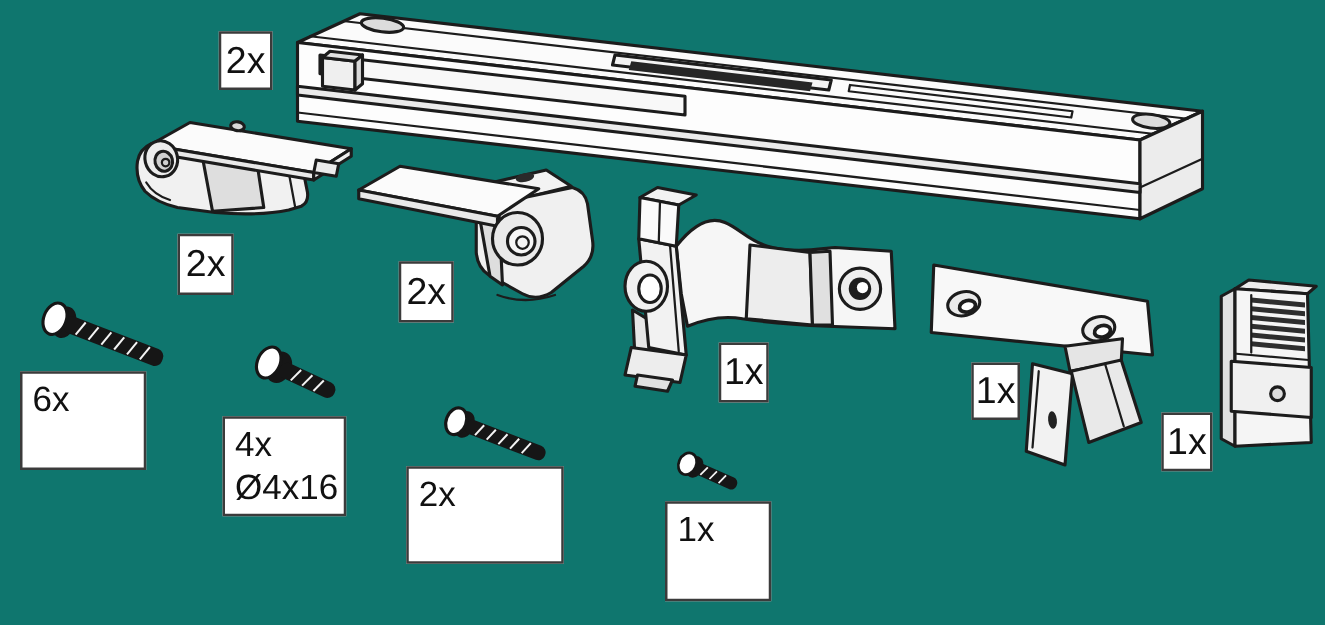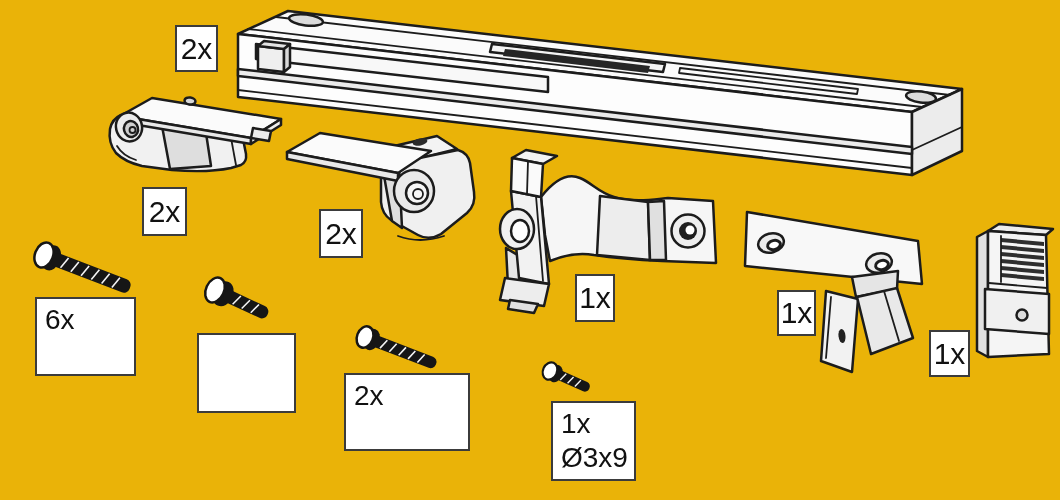--- a/index.html
+++ b/index.html
@@ -1,28 +1,28 @@
 <!DOCTYPE html>
 <html><head>
 <meta charset="utf-8">
 <style>
   html,body{margin:0;padding:0;background:#fff;}
   .stage{
-    position:relative;width:1060px;height:500px;background:#eab308;overflow:hidden;
+    position:relative;width:1060px;height:500px;background:#0f766e;overflow:hidden;
     font-family:"Liberation Sans",sans-serif;
   }
   svg{position:absolute;left:0;top:0;}
   svg .ln{stroke:#1c1c1c;stroke-width:2.5;stroke-linejoin:round;stroke-linecap:round;}
   svg .thin{stroke:#1c1c1c;stroke-width:1.8;stroke-linejoin:round;stroke-linecap:round;fill:none;}
   .label{
     position:absolute;box-sizing:border-box;background:#ffffff;
     border:2px solid #3b3b3b;color:#111111;
   }
   .label.qty{display:flex;align-items:center;justify-content:center;font-size:30px;}
-  .label.spec{font-size:28px;line-height:34px;padding:4px 0 0 8px;margin-left:19px;}
+  .label.spec{font-size:28px;line-height:34px;padding:4px 0 0 8px;}
 </style>
 </head>
 <body>
 
 <div class="stage">
 
   <svg width="1060" height="500" viewBox="0 0 1060 500">
 
     <g>
       <path class="ln" d="M238,34 L288,11 L962,89 L912,112 Z" fill="#fbfbfb"></path>
@@ -203,22 +203,23 @@
     <span>1x</span>
   </div>
   <div class="label qty" style="left:929px;top:330px;width:41px;height:47px;">
     <span>1x</span>
   </div>
 
   <div class="label spec" style="left:16px;top:297px;width:101px;height:79px;">
     <div>6x</div>
   </div>
   <div class="label spec" style="left:178px;top:333px;width:99px;height:80px;">
+    <div>4x</div>
+    <div>Ø4x16</div>
   </div>
   <div class="label spec" style="left:325px;top:373px;width:126px;height:78px;">
     <div>2x</div>
   </div>
   <div class="label spec" style="left:532px;top:401px;width:85px;height:80px;">
     <div>1x</div>
-    <div>Ø3x9</div>
   </div>
 
 </div>
 
 </body></html>

